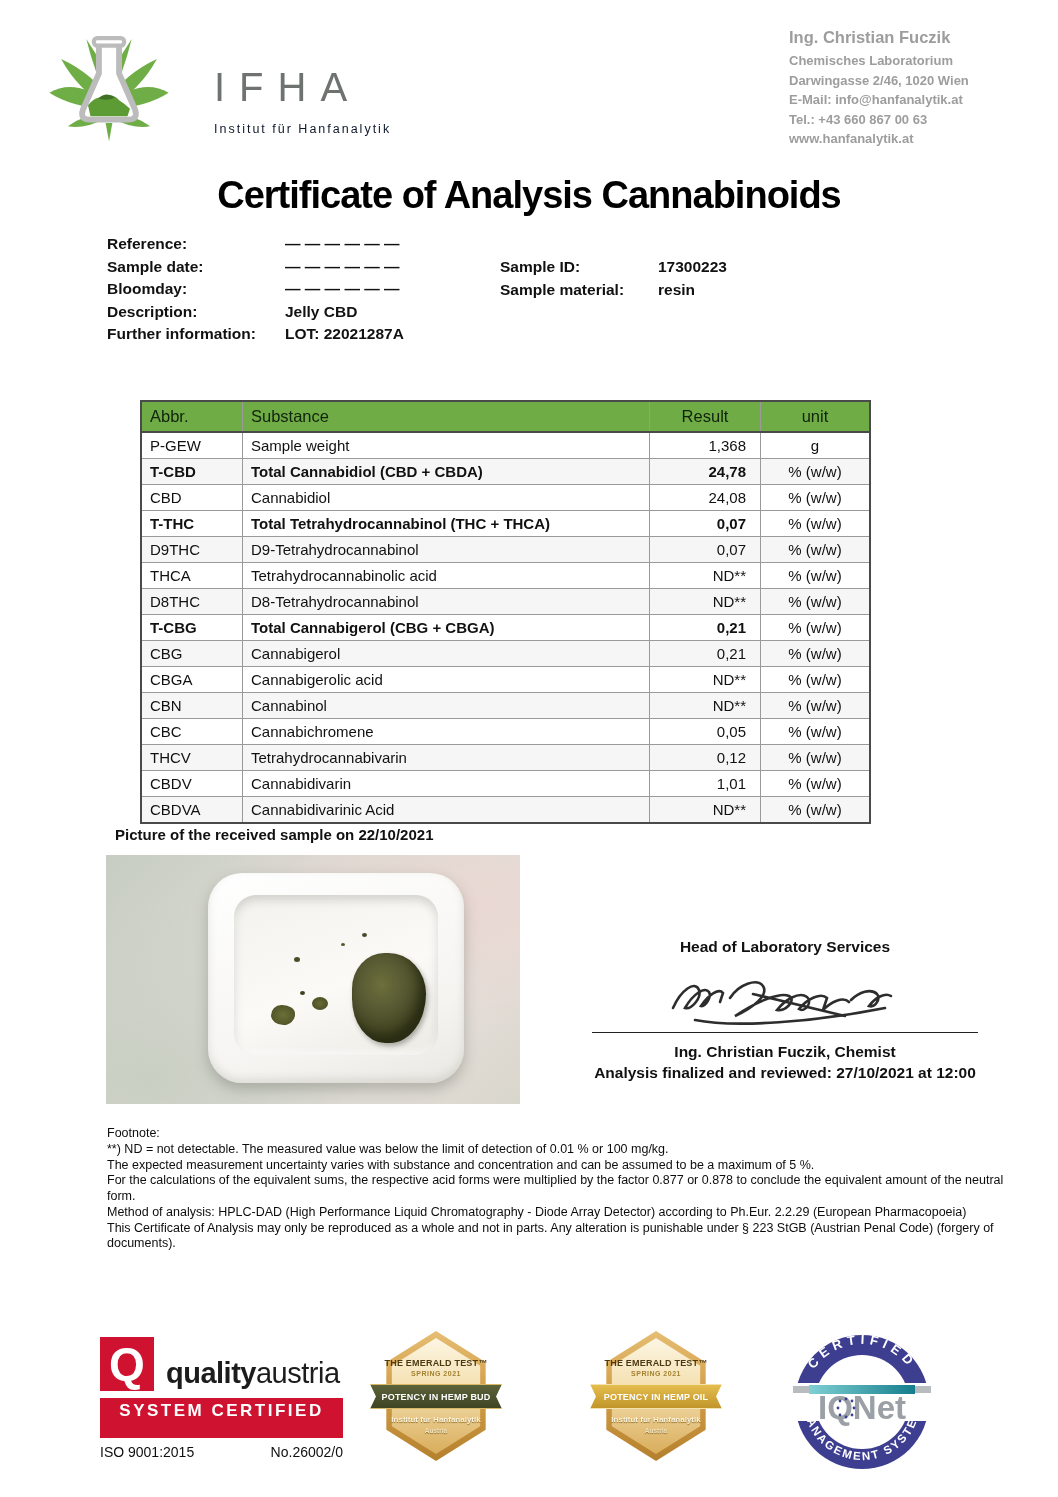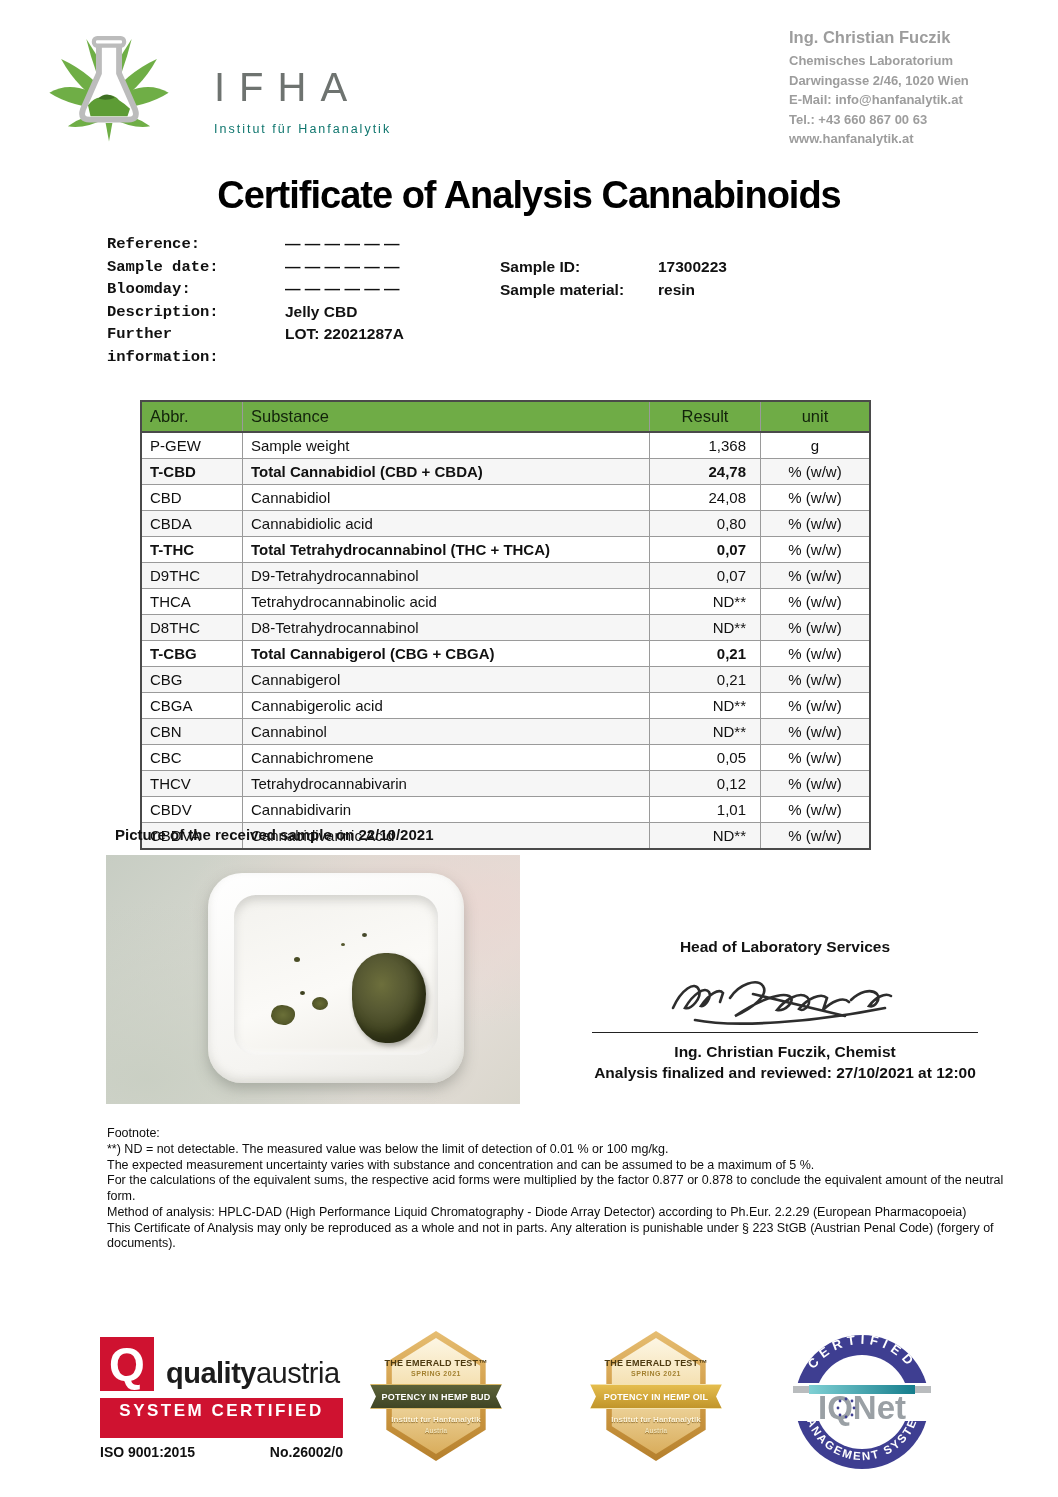--- a/index.html
+++ b/index.html
@@ -6,37 +6,37 @@
   .page {
     position:relative; width:1058px; height:1497px; margin:0 auto;
     background:#ffffff; overflow:hidden;
     font-family:"Liberation Sans", sans-serif; color:#111;
   }
 
   
   .logo-wrap { position:absolute; left:46px; top:26px; display:flex; align-items:center;gap:28px; }
   .logo-text { margin-left:14px; margin-top:28px; }
   .logo-brand { font-size:40px; letter-spacing:14px; color:#6e7370; font-weight:normal; }
-  .logo-tagline { font-size:12.5px; letter-spacing:2px; color:#0f766e; margin-top:12px; }
+  .logo-tagline { font-size:12.5px; letter-spacing:2px; color:#0f172a; margin-top:12px; }
 
   .contact { position:absolute; left:789px; top:28px; width:262px; color:#9d9d9d; }
   .contact-name { font-size:16.5px; font-weight:bold; margin-bottom:4px; }
   .contact-line { font-size:13px; font-weight:bold; line-height:1.5; }
 
   
   .doc-title {
     position:absolute; left:0; top:174px; width:100%;
     text-align:center; font-size:38px; font-weight:bold; letter-spacing:-1px; color:#000;
   }
 
   
   .info-left  { position:absolute; left:107px; top:233px; }
   .info-right { position:absolute; left:500px; top:256px; }
   .info-row { display:flex; font-size:15.5px; font-weight:bold; line-height:22.5px; }
-  .info-left  .info-label { width:178px;font-family:Liberation Mono, monospace; }
+  .info-left  .info-label { width:178px; }
   .info-right .info-label { width:158px; }
   .info-value { white-space:nowrap; }
 
   
   .tbl-wrap { position:absolute; left:140px; top:400px; }
   table.coa { border-collapse:collapse; width:731px; font-size:15px; }
   table.coa th, table.coa td { border:1px solid #9a9a9a; padding:2px 8px; height:21px; }
   table.coa { border:2px solid #4a4a4a;padding-left:26px; }
   table.coa thead th {
     background:#6fac46; color:#12230b; font-size:16.5px; font-weight:normal;
@@ -99,21 +99,21 @@
 
   
   .qa { position:absolute; left:100px; top:1337px; width:243px; }
   .qa-row1 { display:flex; align-items:flex-end; }
   .qa-q { width:54px; height:54px; background:#cf1230; color:#fff; font-size:46px; font-weight:bold;
           display:flex; align-items:center; justify-content:center; }
   .qa-brand { margin-left:12px; font-size:29px; color:#1c1c1c; letter-spacing:-0.5px; padding-bottom:1px; }
   .qa-brand b { font-weight:bold; }
   .qa-banner { margin-top:7px; background:#cf1230; color:#fff; height:40px; width:243px;
                font-size:17px; font-weight:bold; letter-spacing:2.5px; text-align:center; line-height:25px; }
-  .qa-bottom { display:flex; justify-content:space-between; margin-top:6px; font-size:14px; font-weight:bold; color:#101010; }
+  .qa-bottom { display:flex; justify-content:space-between; margin-top:6px; font-size:14px; font-weight:normal; color:#101010; }
 
   .badge { position:absolute; width:120px; height:130px; }
   .badge.b1 { left:376px; top:1331px; }
   .badge.b2 { left:596px; top:1331px; }
   .hex-outer { position:absolute; left:6px; top:0; width:108px; height:130px;
     clip-path:polygon(50% 0%, 96% 24%, 96% 76%, 50% 100%, 4% 76%, 4% 24%);
     background:linear-gradient(180deg,#e6bd72 0%, #cf9a43 55%, #b5802d 100%); }
   .hex-inner { position:absolute; left:12px; top:7px; width:96px; height:116px;
     clip-path:polygon(50% 0%, 96% 24%, 96% 76%, 50% 100%, 4% 76%, 4% 24%);
     background:linear-gradient(180deg,#fdf6e4 0%, #f4e0b0 42%, #dcb express 100%);
@@ -231,26 +231,20 @@
           <tr class="bold alt">
             <td class="abbr">T-CBD</td>
             <td class="substance">Total Cannabidiol (CBD + CBDA)</td>
             <td class="result">24,78</td>
             <td class="unit">% (w/w)</td>
           </tr>
           <tr>
             <td class="abbr">CBD</td>
             <td class="substance">Cannabidiol</td>
             <td class="result">24,08</td>
-            <td class="unit">% (w/w)</td>
-          </tr>
-          <tr class="alt">
-            <td class="abbr">CBDA</td>
-            <td class="substance">Cannabidiolic acid</td>
-            <td class="result">0,80</td>
             <td class="unit">% (w/w)</td>
           </tr>
           <tr class="bold">
             <td class="abbr">T-THC</td>
             <td class="substance">Total Tetrahydrocannabinol (THC + THCA)</td>
             <td class="result">0,07</td>
             <td class="unit">% (w/w)</td>
           </tr>
           <tr class="alt">
             <td class="abbr">D9THC</td>

